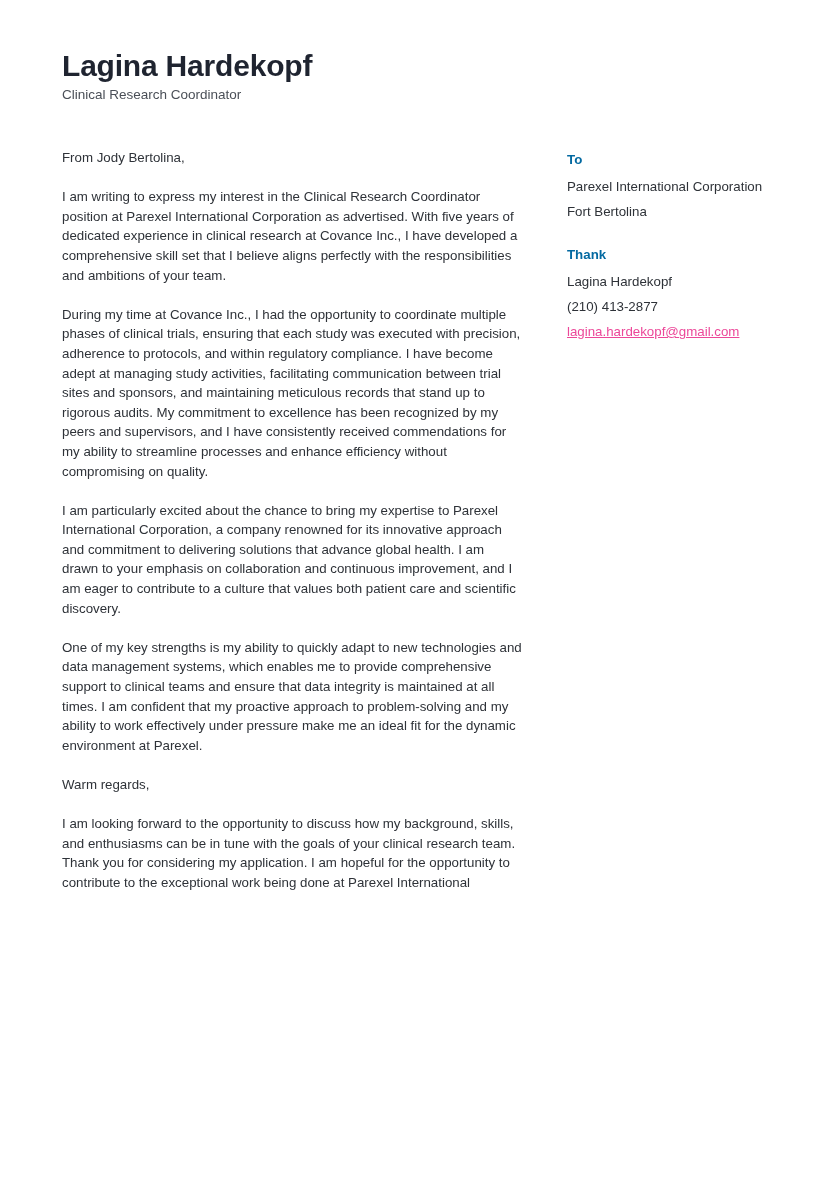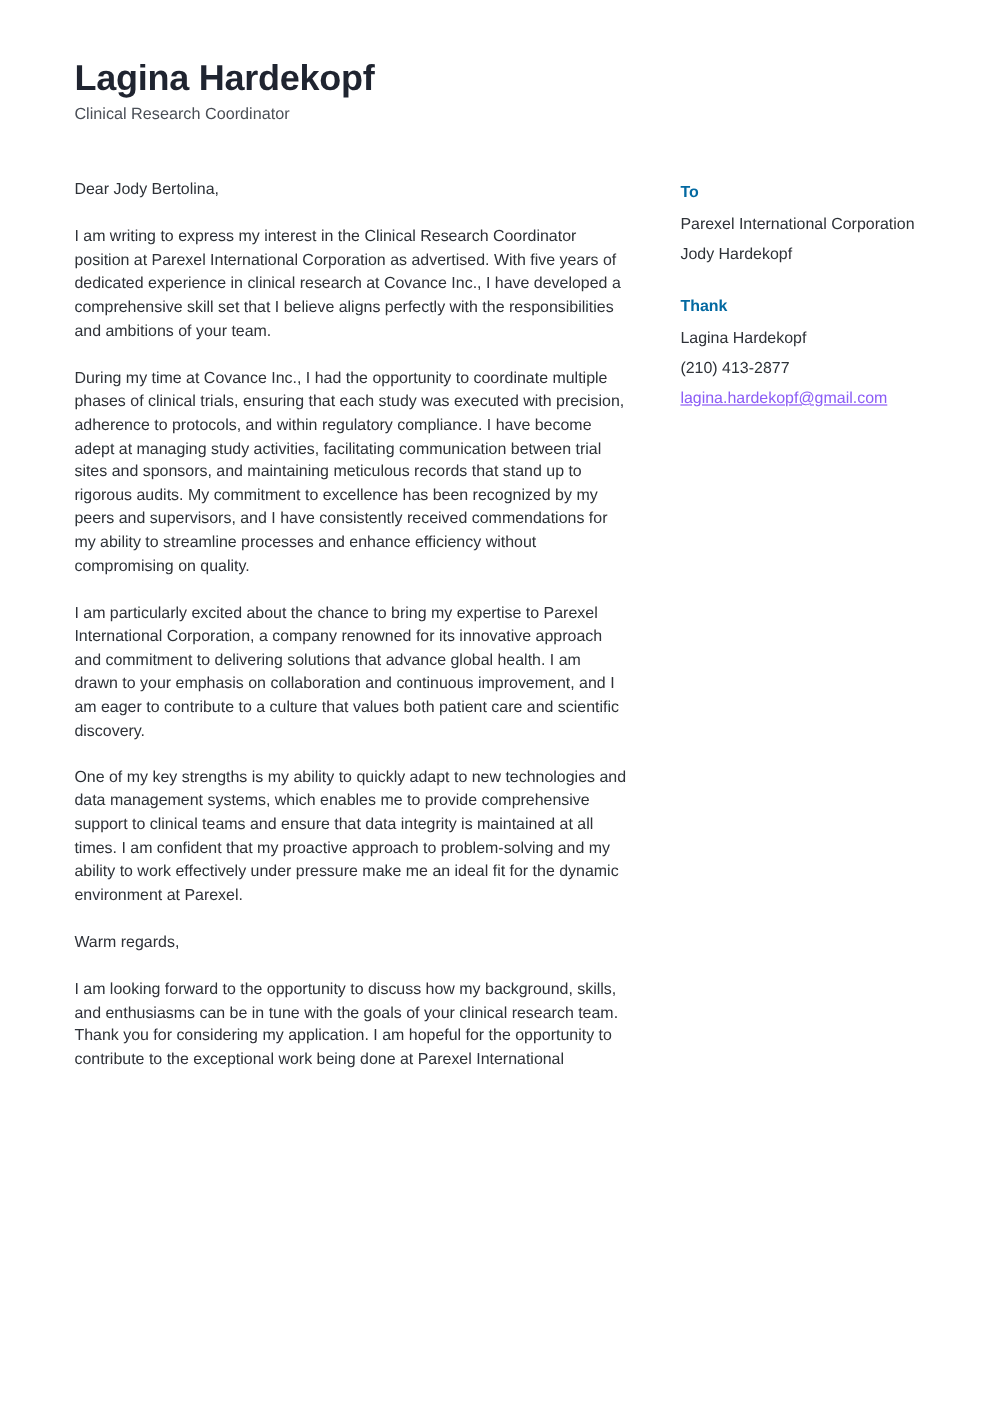--- a/index.html
+++ b/index.html
@@ -83,40 +83,40 @@
   .meta-value {
     font-size: 13.3px;
     color: #2e3238;
     line-height: 19px;
     margin: 0 0 6px 0;
   }
   .meta-group { margin-bottom: 24px; }
   .meta-group:last-child { margin-bottom: 0; }
   .meta-link {
     font-size: 13.3px;
-    color: #8b5cf6;
+    color: #ec4899;
     line-height: 19px;
     margin: 0;
     text-decoration: underline;
     display: inline-block;
     cursor: pointer;
   }
 </style>
 </head>
 <body>
 
 <div class="page">
 
   <div class="header">
     <h1 class="candidate-name">Lagina Hardekopf</h1>
     <p class="candidate-title">Clinical Research Coordinator</p>
   </div>
 
   <div class="letter-body">
-    <p class="letter-line salutation">Dear Jody Bertolina,</p>
+    <p class="letter-line salutation">From Jody Bertolina,</p>
 
     <p class="letter-line">I am writing to express my interest in the Clinical Research Coordinator position at Parexel International Corporation as advertised. With five years of dedicated experience in clinical research at Covance Inc., I have developed a comprehensive skill set that I believe aligns perfectly with the responsibilities and ambitions of your team.</p>
 
     <p class="letter-line">During my time at Covance Inc., I had the opportunity to coordinate multiple phases of clinical trials, ensuring that each study was executed with precision, adherence to protocols, and within regulatory compliance. I have become adept at managing study activities, facilitating communication between trial sites and sponsors, and maintaining meticulous records that stand up to rigorous audits. My commitment to excellence has been recognized by my peers and supervisors, and I have consistently received commendations for my ability to streamline processes and enhance efficiency without compromising on quality.</p>
 
     <p class="letter-line">I am particularly excited about the chance to bring my expertise to Parexel International Corporation, a company renowned for its innovative approach and commitment to delivering solutions that advance global health. I am drawn to your emphasis on collaboration and continuous improvement, and I am eager to contribute to a culture that values both patient care and scientific discovery.</p>
 
     <p class="letter-line">One of my key strengths is my ability to quickly adapt to new technologies and data management systems, which enables me to provide comprehensive support to clinical teams and ensure that data integrity is maintained at all times. I am confident that my proactive approach to problem-solving and my ability to work effectively under pressure make me an ideal fit for the dynamic environment at Parexel.</p>
 
     <p class="letter-line signoff">Warm regards,</p>
@@ -124,21 +124,21 @@
     <p class="letter-line">I am looking forward to the opportunity to discuss how my background, skills, and enthusiasms can be in tune with the goals of your clinical research team. Thank you for considering my application. I am hopeful for the opportunity to contribute to the exceptional work being done at Parexel International Corporation.</p>
 
     <p class="letter-line signature">Lagina Hardekopf</p>
   </div>
 
   <div class="meta-column">
 
     <div class="meta-group">
       <p class="meta-heading">To</p>
       <p class="meta-value">Parexel International Corporation</p>
-      <p class="meta-value">Jody Hardekopf</p>
+      <p class="meta-value">Fort Bertolina</p>
     </div>
 
     <div class="meta-group">
       <p class="meta-heading">Thank</p>
       <p class="meta-value">Lagina Hardekopf</p>
       <p class="meta-value">(210) 413-2877</p>
       <a class="meta-link" href="#">lagina.hardekopf@gmail.com</a>
     </div>
 
   </div>

